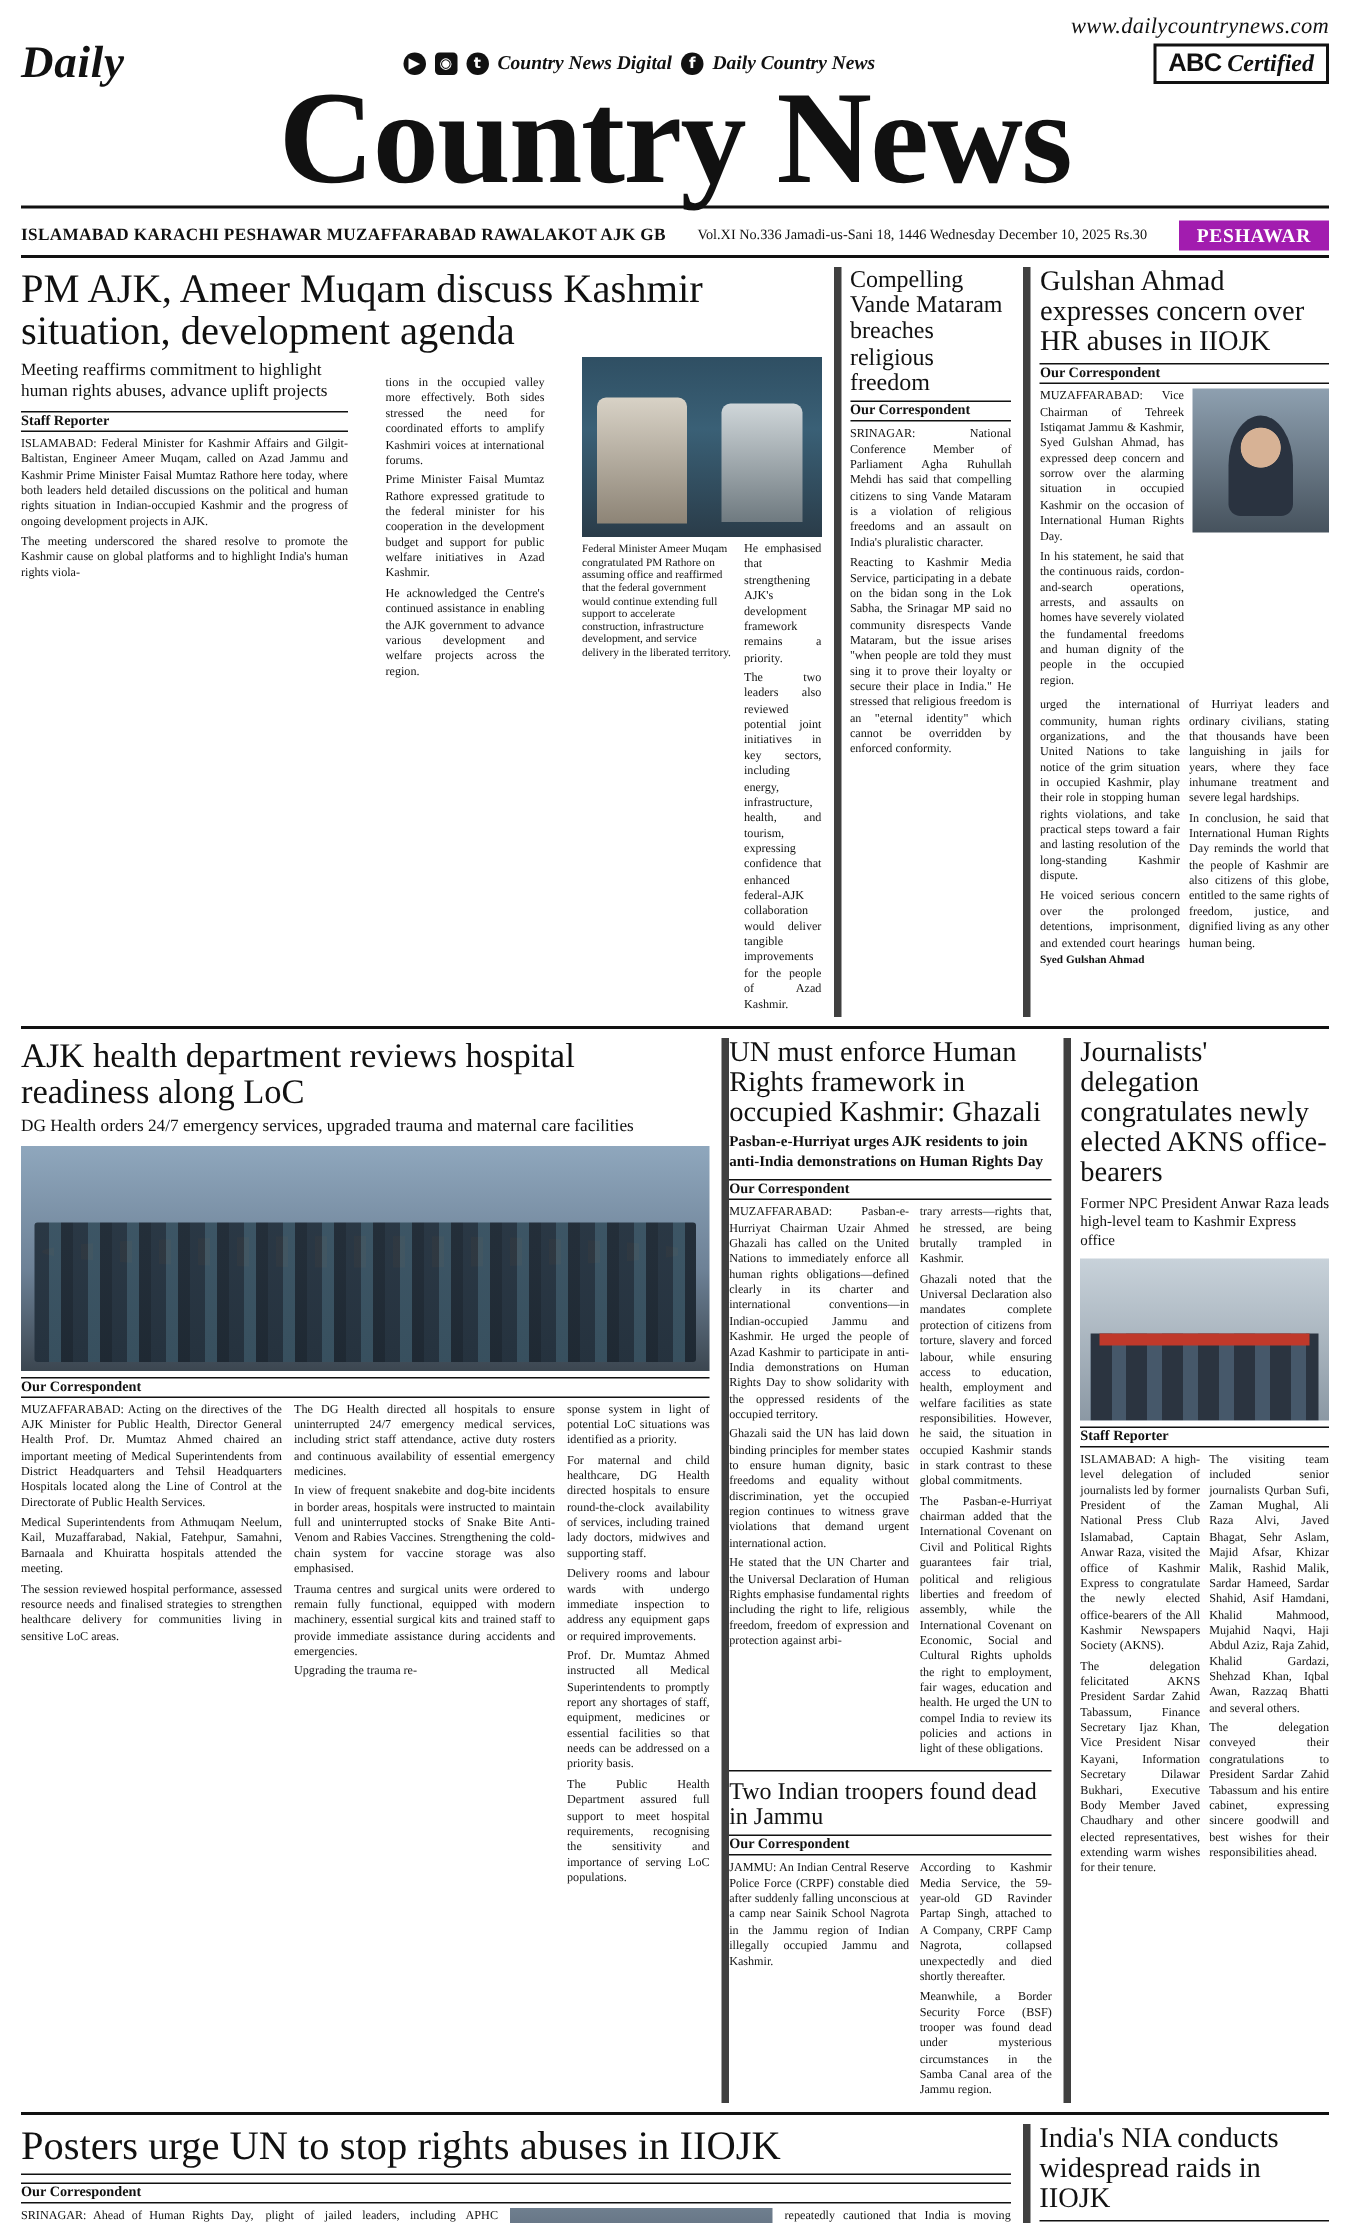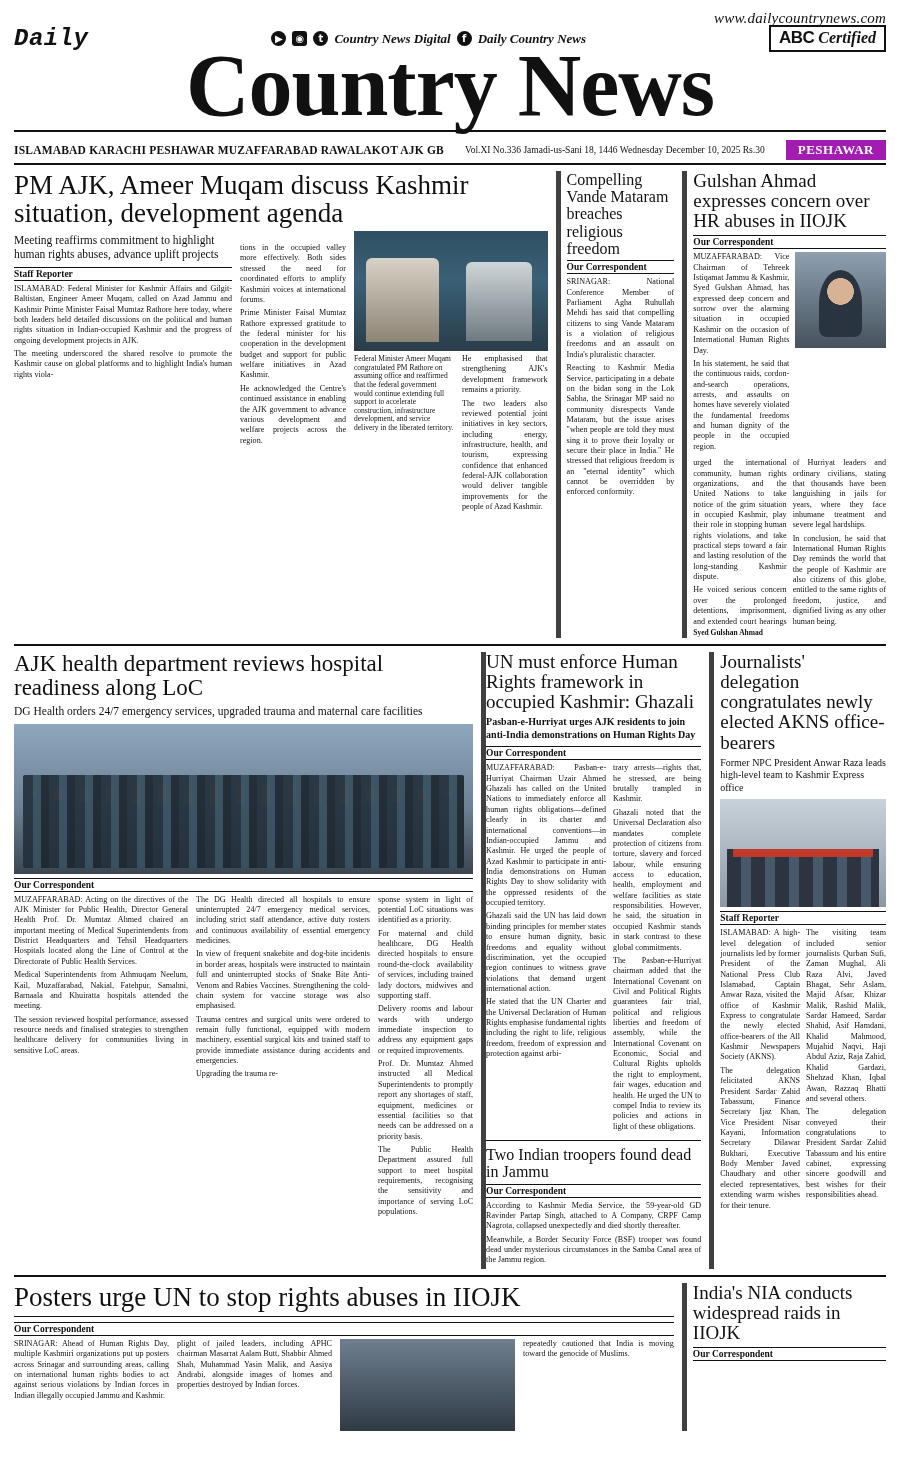--- a/index.html
+++ b/index.html
@@ -9,21 +9,21 @@
     background:#ffffff;
     font-family:"Liberation Serif", serif;
     color:#111;
   }
   .page { width:900px; padding:10px 14px 14px 14px; }
 
   
   .masthead-top { display:flex; justify-content:flex-end; align-items:flex-start; }
   .site-url { font-family:"Liberation Serif", serif; font-style:italic; font-size:15px; color:#111; letter-spacing:.2px; }
   .masthead-row { display:flex; align-items:center; justify-content:space-between; margin-top:-2px; }
-  .daily-word { font-style:italic; font-family:Liberation Mono, monospace; font-size:24px; font-weight:700; letter-spacing:.5px; }
+  .daily-word { font-style:italic; font-family:Liberation Serif, serif; font-size:30px; font-weight:700; letter-spacing:.5px; }
   .social-strip { display:flex; align-items:center; gap:6px; font-size:12.5px; font-weight:700; }
   .soc { width:15px; height:15px; border-radius:3px; background:#111; color:#fff; font-size:10px; line-height:15px; text-align:center; font-family:"DejaVu Sans", sans-serif; }
   .soc.circle { border-radius:50%; }
   .soc-label { font-family:"Liberation Serif", serif; font-style:italic; font-weight:700; font-size:13px; }
   .abc-cert { border:2px solid #111; padding:1px 8px 2px 8px; display:inline-block; }
   .abc-cert .abc { font-family:"Liberation Sans", sans-serif; font-weight:700; font-size:17px; letter-spacing:-.5px; }
   .abc-cert .cert { font-family:"Liberation Serif", serif; font-style:italic; font-weight:700; font-size:16px; }
 
   .nameplate { text-align:center; font-weight:700; font-size:88px; line-height:.92; letter-spacing:-1px; margin:-6px 0 0 0; font-family:"Liberation Serif", serif; }
   .editor-line { text-align:right; font-style:italic; font-weight:700; font-size:13.5px; margin-top:2px; }
@@ -114,21 +114,21 @@
     <div class="cities">ISLAMABAD  KARACHI  PESHAWAR  MUZAFFARABAD  RAWALAKOT AJK  GB</div>
     <div class="volinfo">Vol.XI No.336 Jamadi-us-Sani 18, 1446 Wednesday December 10, 2025 Rs.30</div>
     <div class="edition-tag">PESHAWAR</div>
   </div>
 
   <div class="main-grid">
 
     <div class="col-left">
       <article>
         <h1 class="hl">PM AJK, Ameer Muqam discuss Kashmir situation, development agenda</h1>
-        <div style="display:flex; gap:8px;">
+        <div style="display:flex; gap:25px;">
           <div style="width:218px;">
             <div class="deck">Meeting reaffirms commitment to highlight human rights abuses, advance uplift projects</div>
             <div class="byline">Staff Reporter</div>
             <div class="body-col">
                 <p>ISLAMABAD: Federal Minister for Kashmir Affairs and Gilgit-Baltistan, Engineer Ameer Muqam, called on Azad Jammu and Kashmir Prime Minister Faisal Mumtaz Rathore here today, where both leaders held detailed discussions on the political and human rights situation in Indian-occupied Kashmir and the progress of ongoing development projects in AJK.</p>
                 <p>The meeting underscored the shared resolve to promote the Kashmir cause on global platforms and to highlight India's human rights viola-</p>
               </div>
           </div>
           <div style="width:106px; padding-top:12px;">
             <div class="body-col">
@@ -234,20 +234,21 @@
         <div style="flex:1;" class="body-col">
             <p>trary arrests—rights that, he stressed, are being brutally trampled in Kashmir.</p>
             <p>Ghazali noted that the Universal Declaration also mandates complete protection of citizens from torture, slavery and forced labour, while ensuring access to education, health, employment and welfare facilities as state responsibilities. However, he said, the situation in occupied Kashmir stands in stark contrast to these global commitments.</p>
             <p>The Pasban-e-Hurriyat chairman added that the International Covenant on Civil and Political Rights guarantees fair trial, political and religious liberties and freedom of assembly, while the International Covenant on Economic, Social and Cultural Rights upholds the right to employment, fair wages, education and health. He urged the UN to compel India to review its policies and actions in light of these obligations.</p>
           </div>
       </div>
       <div class="hr-thin"></div>
       <h4 class="hl">Two Indian troopers found dead in Jammu</h4>
       <div class="byline">Our Correspondent</div>
       <div style="display:flex; gap:7px;">
+        <div style="width:120px;" class="body-col">JAMMU: An Indian Central Reserve Police Force (CRPF) constable died after suddenly falling unconscious at a camp near Sainik School Nagrota in the Jammu region of Indian illegally occupied Jammu and Kashmir.</div>
         <div style="flex:1;" class="body-col">
             <p>According to Kashmir Media Service, the 59-year-old GD Ravinder Partap Singh, attached to A Company, CRPF Camp Nagrota, collapsed unexpectedly and died shortly thereafter.</p>
             <p>Meanwhile, a Border Security Force (BSF) trooper was found dead under mysterious circumstances in the Samba Canal area of the Jammu region.</p>
           </div>
       </div>
     </div>
 
     <div class="col-right vrule" style="padding-left:6px;">
       <h3 class="hl">Journalists' delegation congratulates newly elected AKNS office-bearers</h3>
       <div class="deck" style="font-size:10px;">Former NPC President Anwar Raza leads high-level team to Kashmir Express office</div>

